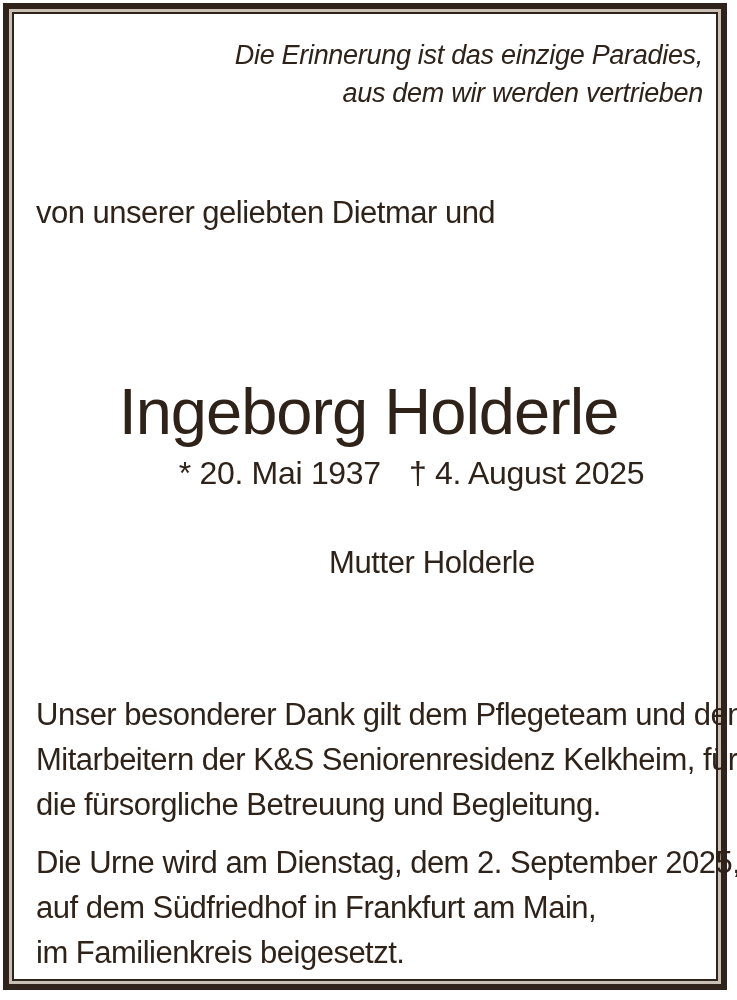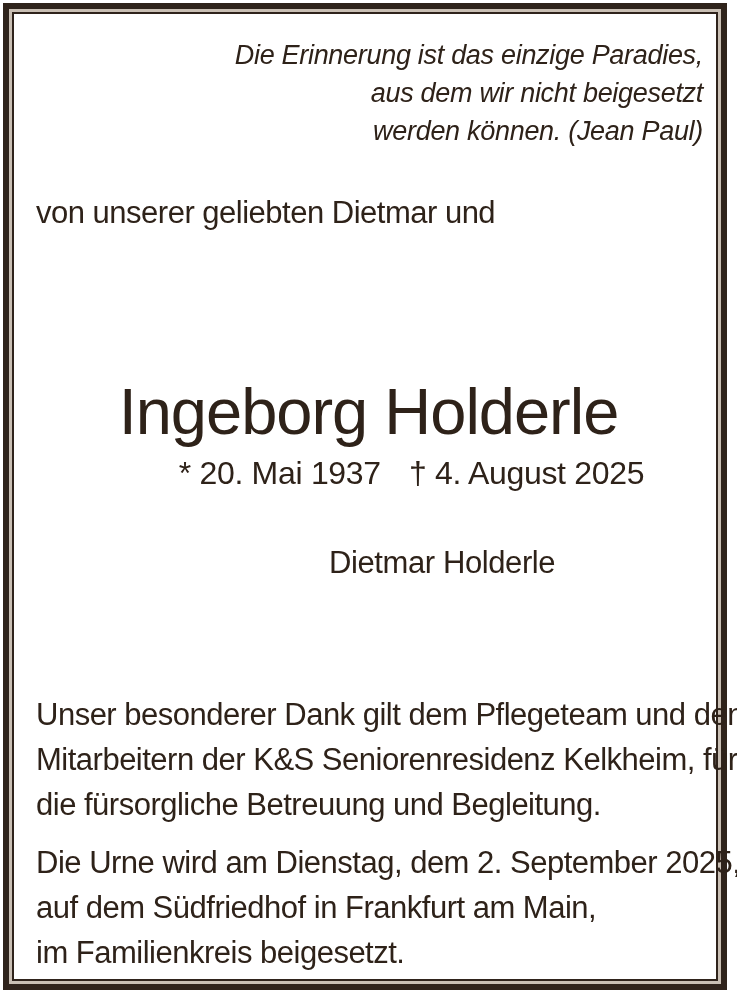--- a/index.html
+++ b/index.html
@@ -100,36 +100,35 @@
 <div class="page">
 
   <div class="frame-outer">
     <div class="frame-inner"></div>
   </div>
 
   <div class="content">
 
     <div class="block quote-block">
       <span class="line">Die Erinnerung ist das einzige Paradies,</span>
-      <span class="line">aus dem wir nicht beigesetzt</span>
-      <span class="line">werden können. (Jean Paul)</span>
+      <span class="line">aus dem wir werden vertrieben</span>
     </div>
 
     <div class="block intro-block">
       <span class="line">von unserer geliebten Dietmar und</span>
     </div>
 
     <div class="block name-block">Ingeborg Holderle</div>
 
     <div class="block dates-block">
       <span class="birth">* 20. Mai 1937</span><span class="death">† 4. August 2025</span>
     </div>
 
     <div class="block mourners-block">
-      <span class="line">Dietmar Holderle</span>
+      <span class="line">Mutter Holderle</span>
     </div>
 
     <div class="block thanks-block">
       <span class="line">Unser besonderer Dank gilt dem Pflegeteam und den</span>
       <span class="line">Mitarbeitern der K&amp;S Seniorenresidenz Kelkheim, für</span>
       <span class="line">die fürsorgliche Betreuung und Begleitung.</span>
     </div>
 
     <div class="block burial-block">
       <span class="line">Die Urne wird am Dienstag, dem 2. September 2025,</span>

